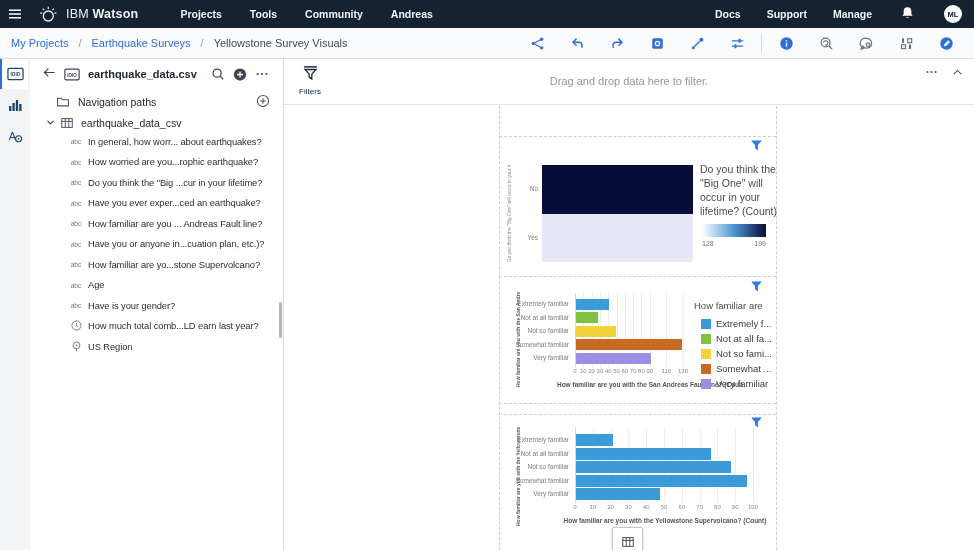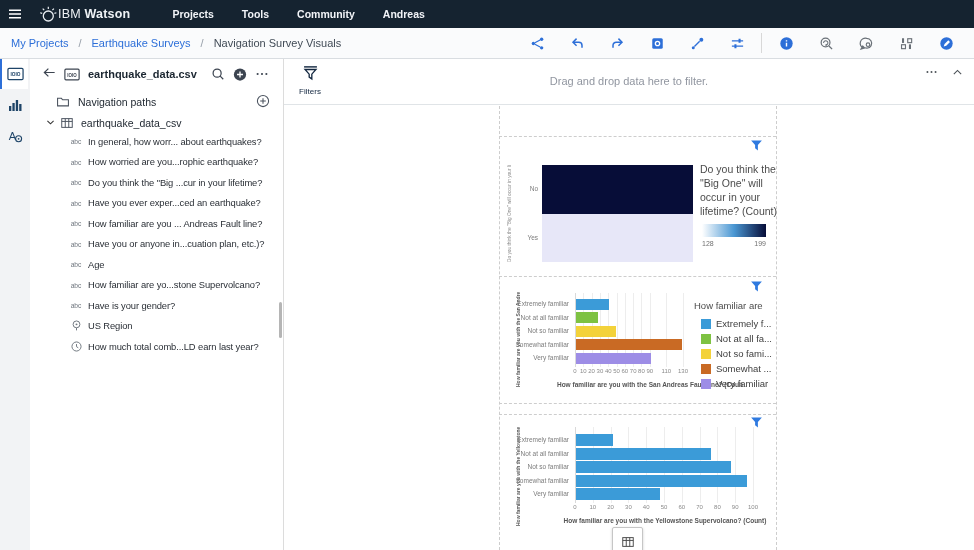--- a/index.html
+++ b/index.html
@@ -8,21 +8,21 @@
   .ico{display:inline-flex;align-items:center;justify-content:center}
   .ico svg{display:block}
   button{background:none;border:0;padding:0;margin:0;cursor:pointer;font-family:inherit}
 
   
   #navbar{position:absolute;left:0;top:0;width:974px;height:28px;background:#152330;color:#fff;
           display:flex;align-items:center;z-index:30}
   #hamburger{width:30px;height:28px;display:flex;align-items:center;justify-content:center;color:#fff}
   #brand{display:flex;align-items:center;margin-left:8px;color:#eef2f5}
   #brand .logo{width:20px;height:20px;color:#e9eef2}
-  #brand .btxt{margin-left:0;font-size:12.5px;letter-spacing:.2px;white-space:nowrap}
+  #brand .btxt{margin-left:8px;font-size:12.5px;letter-spacing:.2px;white-space:nowrap}
   #brand .btxt b{font-weight:700}
   #top-menu{display:flex;gap:28px;margin-left:42px}
   #top-menu .mitem{font-size:10.5px;font-weight:700;color:#f2f4f8}
   #nav-right{margin-left:auto;display:flex;align-items:center;gap:26px}
   #nav-right .mitem{font-size:10.5px;font-weight:700;color:#f2f4f8}
   #bell-btn{color:#fff;width:18px;height:18px}
   #avatar{width:18px;height:18px;border-radius:50%;background:#fff;color:#14222e;font-size:7.5px;
           font-weight:700;display:flex;align-items:center;justify-content:center;margin-right:12px;margin-left:2px}
 
   
@@ -129,29 +129,45 @@
         </svg>
       </span>
     <span class="btxt"><span>IBM</span> <b>Watson</b></span>
   </div>
   <nav id="top-menu">
       <span class="mitem">Projects</span>
       <span class="mitem">Tools</span>
       <span class="mitem">Community</span>
       <span class="mitem">Andreas</span>
     </nav>
+  <nav id="nav-right">
+    <span id="right-menu-holder" style="display:flex;gap:26px">
+        <span class="mitem">Docs</span>
+        <span class="mitem">Support</span>
+        <span class="mitem">Manage</span>
+      </span>
+    <button id="bell-btn">
+      <span class="ico" style="width:15px;height:16px">
+          <svg viewBox="0 0 16 16" width="15" height="16">
+            <path d="M8 1.8a4.1 4.1 0 0 0-4.1 4.1v3.2L2.6 11h10.8l-1.3-1.9V5.9A4.1 4.1 0 0 0 8 1.8z" fill="currentColor"></path>
+            <path d="M6.6 12.4a1.5 1.5 0 0 0 2.8 0z" fill="currentColor"></path>
+          </svg>
+        </span>
+    </button>
+    <div id="avatar">ML</div>
+  </nav>
 </header>
 
 <div id="bcbar">
   <div id="crumbs">
       <span class="crumb-link">My Projects</span>
       <span class="sep">/</span>
       <span class="crumb-link">Earthquake Surveys</span>
       <span class="sep">/</span>
-      <span class="crumb-current">Navigation Survey Visuals</span>
+      <span class="crumb-current">Yellowstone Survey Visuals</span>
     </div>
   <div id="bc-toolbar">
       <button class="tbtn tb-blue">
         <span class="ico" style="width: 15px; height: 15px;">
           <svg viewBox="0 0 16 16" width="15" height="15">
             <circle cx="12.4" cy="3.4" r="1.8" fill="currentColor"></circle>
             <circle cx="3.6" cy="8" r="1.8" fill="currentColor"></circle>
             <circle cx="12.4" cy="12.6" r="1.8" fill="currentColor"></circle>
             <path d="M5.2 7.2l5.6-3M5.2 8.8l5.6 3" stroke="currentColor" stroke-width="1.2" fill="none"></path>
           </svg>
@@ -400,56 +416,56 @@
           </svg>
         </span>
         <span class="flabel">Have you or anyone in...cuation plan, etc.)?</span>
       </div>
       <div class="field-row">
         <span class="ico" style="width: 16px; height: 14px;">
           <svg viewBox="0 0 18 14" width="16" height="14">
             <text x="9" y="10" font-size="7.5" text-anchor="middle" fill="currentColor" font-family="inherit">abc</text>
           </svg>
         </span>
+        <span class="flabel">How familiar are yo...stone Supervolcano?</span>
+      </div>
+      <div class="field-row">
+        <span class="ico" style="width: 16px; height: 14px;">
+          <svg viewBox="0 0 18 14" width="16" height="14">
+            <text x="9" y="10" font-size="7.5" text-anchor="middle" fill="currentColor" font-family="inherit">abc</text>
+          </svg>
+        </span>
         <span class="flabel">Age</span>
       </div>
       <div class="field-row">
         <span class="ico" style="width: 16px; height: 14px;">
           <svg viewBox="0 0 18 14" width="16" height="14">
             <text x="9" y="10" font-size="7.5" text-anchor="middle" fill="currentColor" font-family="inherit">abc</text>
           </svg>
         </span>
-        <span class="flabel">How familiar are yo...stone Supervolcano?</span>
-      </div>
-      <div class="field-row">
-        <span class="ico" style="width: 16px; height: 14px;">
-          <svg viewBox="0 0 18 14" width="16" height="14">
-            <text x="9" y="10" font-size="7.5" text-anchor="middle" fill="currentColor" font-family="inherit">abc</text>
-          </svg>
-        </span>
         <span class="flabel">Have is your gender?</span>
+      </div>
+      <div class="field-row">
+        <span class="ico" style="width: 16px; height: 14px;">
+          <svg viewBox="0 0 16 16" width="13" height="13">
+            <circle cx="8" cy="8" r="5.6" fill="none" stroke="currentColor" stroke-width="1.2"></circle>
+            <path d="M8 5v3.2l2.2 1.4" fill="none" stroke="currentColor" stroke-width="1.2"></path>
+          </svg>
+        </span>
+        <span class="flabel">How much total comb...LD earn last year?</span>
       </div>
       <div class="field-row">
         <span class="ico" style="width: 16px; height: 14px;">
           <svg viewBox="0 0 16 16" width="13" height="13">
             <circle cx="8" cy="6.6" r="4.2" fill="none" stroke="currentColor" stroke-width="1.2"></circle>
             <circle cx="8" cy="6.6" r="1.2" fill="currentColor"></circle>
             <path d="M8 10.8V14" stroke="currentColor" stroke-width="1.2" fill="none"></path>
           </svg>
         </span>
         <span class="flabel">US Region</span>
-      </div>
-      <div class="field-row">
-        <span class="ico" style="width: 16px; height: 14px;">
-          <svg viewBox="0 0 16 16" width="13" height="13">
-            <circle cx="8" cy="8" r="5.6" fill="none" stroke="currentColor" stroke-width="1.2"></circle>
-            <path d="M8 5v3.2l2.2 1.4" fill="none" stroke="currentColor" stroke-width="1.2"></path>
-          </svg>
-        </span>
-        <span class="flabel">How much total comb...LD earn last year?</span>
       </div>
     </div>
   <div id="panel-scroll"></div>
 </div>
 
 <div id="filterbar">
   <div id="filters-block">
     <span class="ico">
         <svg viewBox="0 0 18 18" width="17" height="17">
           <path d="M2.2 2h13.6" stroke="currentColor" stroke-width="1.5" fill="none"></path>

